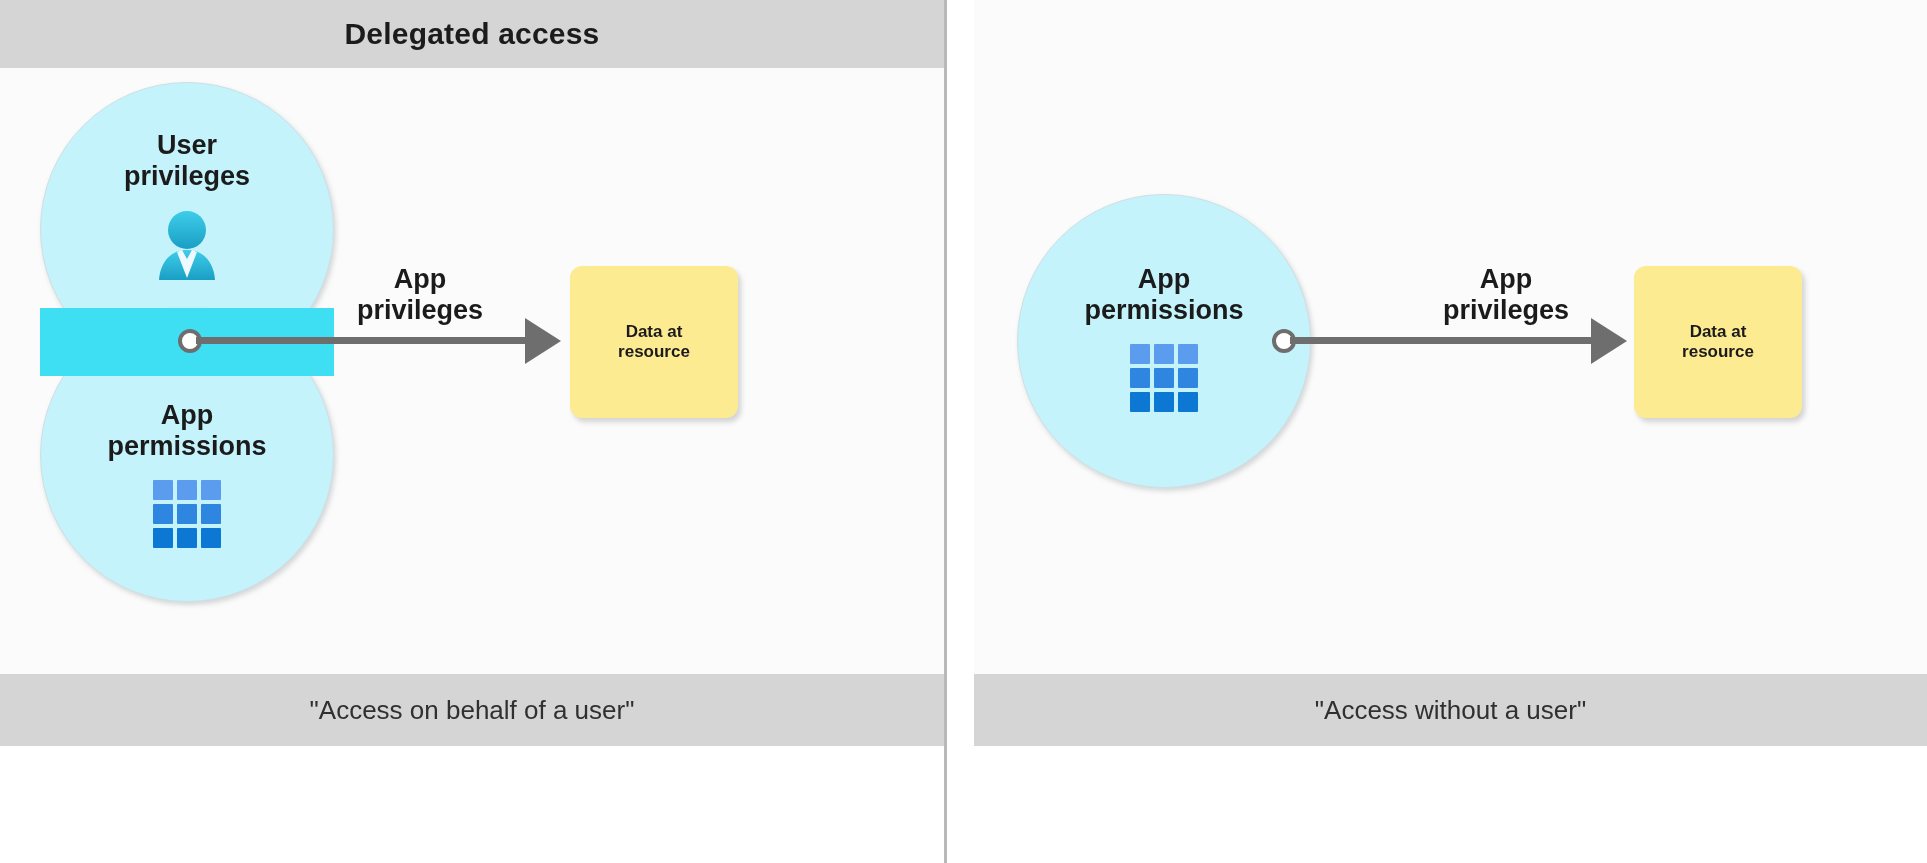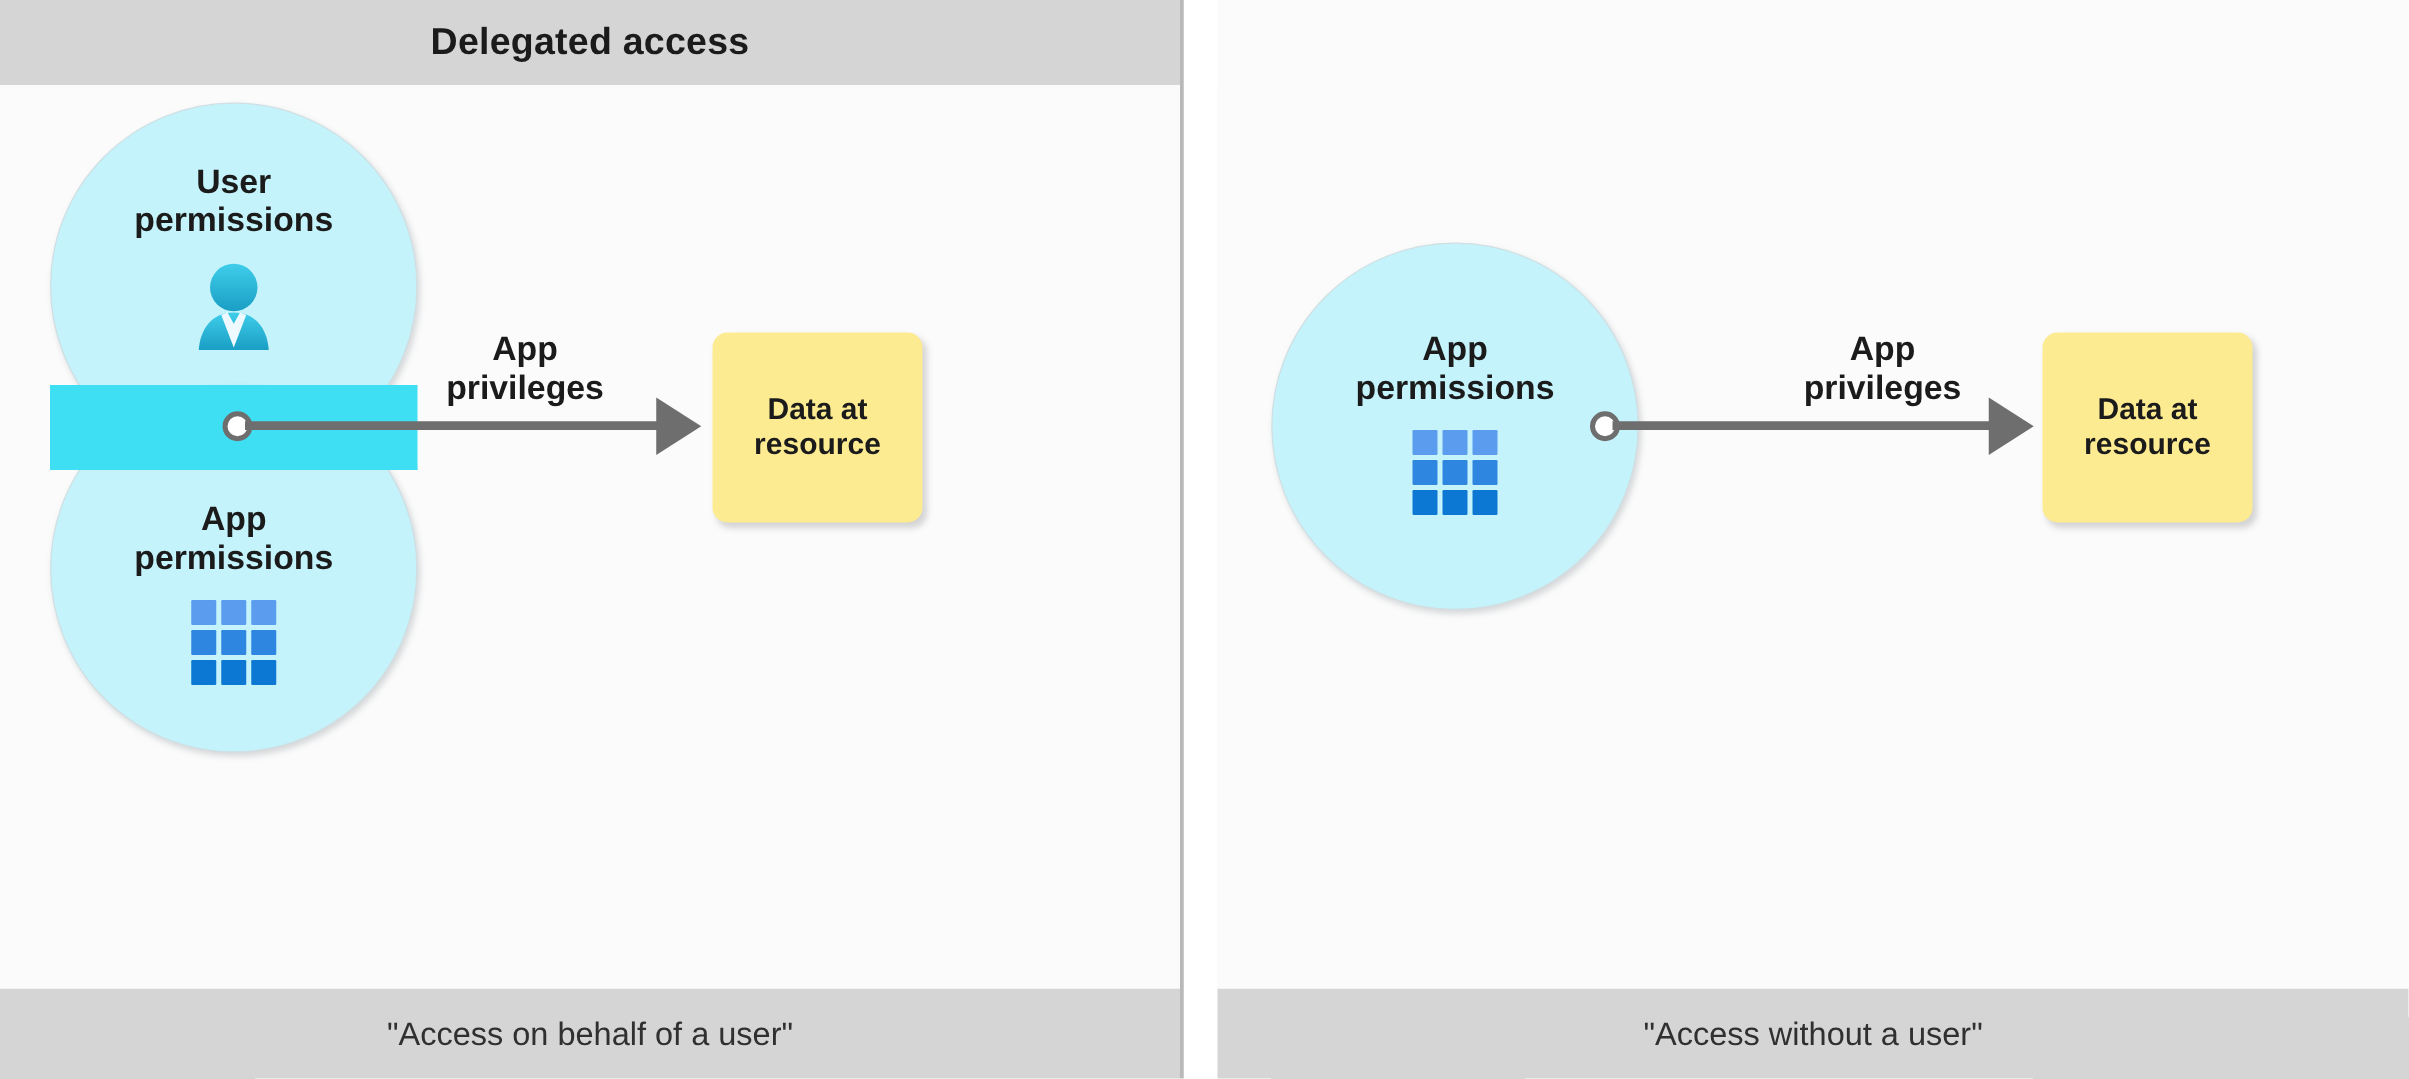--- a/index.html
+++ b/index.html
@@ -16,21 +16,21 @@
     width: 1927px;
     height: 863px;
     background: #ffffff;
     overflow: hidden;
   }
 
   
   .panel {
     position: absolute;
     top: 0;
-    height: 863px;
+    height: 746px;
     background: #fbfbfb;
     box-sizing: border-box;
     padding-left: 40px;
   }
   .panel.left  { left: 0px;   width: 944px; }
   .panel.right { left: 974px; width: 953px; }
 
   .panel-divider {
     position: absolute;
     top: 0;
@@ -155,21 +155,21 @@
   
   .resource-box {
     position: absolute;
     background: #fdeb92;
     border-radius: 12px;
     box-shadow: 3px 4px 5px rgba(120,120,120,0.30);
     display: flex;
     align-items: center;
     justify-content: center;
     text-align: center;
-    font-size: 24px;
+    font-size: 17px;
     font-weight: bold;
     color: #1b1b1b;
     line-height: 1.18;
     white-space: pre-line;
     box-sizing: border-box;
   }
 </style>
 </head>
 <body>
 
@@ -183,21 +183,21 @@
 
       <div class="bubble shadowed" style="left:40px; top:14px; width:294px; height:294px;"></div>
 
       <div class="bubble shadowed" style="left:40px; top:240px; width:294px; height:294px;"></div>
 
       <svg class="lens" style="left:40px; top:240px; width:294px; height:68px;" viewBox="0 0 294 68" preserveAspectRatio="none">
         <path d="M 0,68 A 147,147 0 0 0 294,68 A 147,147 0 0 0 0,68 Z" fill="#3fdff3"></path>
       </svg>
 
       <div class="bubble-label" style="left:40px; top:62px; width:294px;">User
-permissions</div>
+privileges</div>
 
       <svg class="person-icon" style="left:152px; top:142px; width:70px; height:72px;" viewBox="0 0 70 72">
         <defs>
           <linearGradient id="pgrad" x1="0" y1="0" x2="0" y2="1">
             <stop offset="0%" stop-color="#3fcdea"></stop>
             <stop offset="100%" stop-color="#1a9ec4"></stop>
           </linearGradient>
         </defs>
         <ellipse cx="35" cy="20" rx="19" ry="19" fill="url(#pgrad)"></ellipse>
         <path d="M 35,40 C 17,40 8,54 7,70 L 63,70 C 62,54 53,40 35,40 Z" fill="url(#pgrad)"></path>

